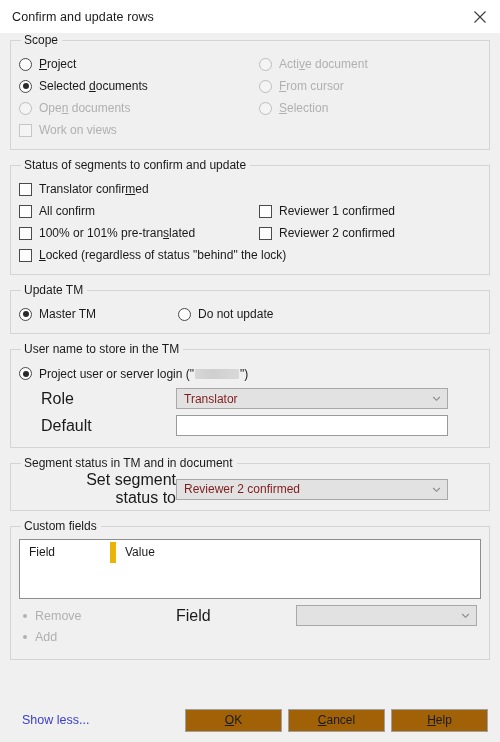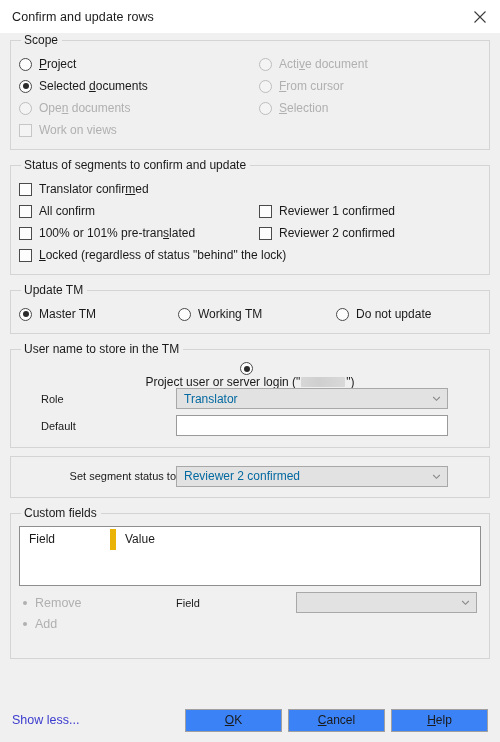--- a/index.html
+++ b/index.html
@@ -153,21 +153,21 @@
   .combo {
     height: 21px;
     border: 1px solid #a8a8a8;
     background: #e2e2e2;
     display: flex;
     align-items: center;
     justify-content: space-between;
     padding: 0 5px 0 7px;
     box-sizing: border-box;
     font-size: 12px;
-    color: #0369a1;
+    color: #7f1d1d;
     cursor: default;
   }
   .combo.empty { color: transparent; }
   .combo .chev {
     width: 11px;
     height: 11px;
     flex: 0 0 11px;
     display: flex;
     align-items: center;
     justify-content: center;
@@ -188,21 +188,21 @@
     width: 100%;
   }
 
   
   .field-row {
     display: flex;
     align-items: center;
     height: 27px;
   }
   .field-label {
-    font-size: 11px;
+    font-size: 16px;
     color: #1a1a1a;
   }
 
   
   .cf-table {
     border: 1px solid #8e8e8e;
     background: #ffffff;
     height: 60px;
     box-sizing: border-box;
     position: relative;
@@ -232,21 +232,21 @@
     width: 4px; height: 4px;
     background: #b0b0b0;
     border-radius: 50%;
     margin: 0 8px 0 4px;
     flex: 0 0 4px;
   }
 
   
   .footer {
     position: absolute;
-    left: 0;
+    left: 10px;
     right: 0;
     bottom: 0;
     height: 44px;
     display: flex;
     align-items: center;
     padding: 0 12px;
     box-sizing: border-box;
   }
   .showless {
     color: #3c3ccf;
@@ -256,21 +256,21 @@
   }
   .btn-group {
     margin-left: auto;
     display: flex;
     gap: 6px;
   }
   .btn {
     width: 97px;
     height: 23px;
     border: 1px solid #a0a0a0;
-    background: #3b82f6;
+    background: #a16207;
     font-size: 12px;
     font-family: "Liberation Sans", sans-serif;
     color: #1a1a1a;
     display: flex;
     align-items: center;
     justify-content: center;
     cursor: default;
     box-sizing: border-box;
   }
 </style>
@@ -401,39 +401,33 @@
 
   <fieldset class="group">
     <legend>Update TM</legend>
     <div class="row">
       <div style="width:159px;flex:0 0 159px;">
         <div class="opt">
           <span class="radio checked"></span>
           <span class="opt-label">Master TM</span>
         </div>
       </div>
-      <div style="width:158px;flex:0 0 158px;">
-        <div class="opt">
-          <span class="radio"></span>
-          <span class="opt-label">Working TM</span>
-        </div>
-      </div>
       <div style="flex:1 1 auto;">
         <div class="opt">
           <span class="radio"></span>
           <span class="opt-label">Do not update</span>
         </div>
       </div>
     </div>
   </fieldset>
 
   <fieldset class="group">
     <legend>User name to store in the TM</legend>
 
-    <div class="opt" style="height:23px;flex-direction:column;">
+    <div class="opt" style="height:23px;">
       <span class="radio checked"></span>
       <span class="opt-label"><span>Project user or server login ("</span><span class="redacted"></span><span>")</span></span>
     </div>
 
 
     <div class="field-row">
       <span class="field-label" style="width:157px;padding-left:22px;box-sizing:border-box;">Role</span>
       <div class="combo" style="width:272px;">
         <span>Translator</span>
         <span class="chev">
@@ -446,34 +440,35 @@
 
     <div class="field-row">
       <span class="field-label" style="width:157px;padding-left:22px;box-sizing:border-box;">Default</span>
       <div style="width:272px;">
         <input class="textinput" type="text" value="" style="">
       </div>
     </div>
   </fieldset>
 
   <fieldset class="group">
+    <legend>Segment status in TM and in document</legend>
     <div class="field-row" style="height:26px;text-align:right;">
       <span class="field-label" style="width:157px;padding-left:22px;box-sizing:border-box;">Set segment status to</span>
       <div class="combo" style="width:272px;">
         <span>Reviewer 2 confirmed</span>
         <span class="chev">
           <svg width="11" height="11" viewBox="0 0 11 11">
               <path d="M2.2 4 L5.5 7.3 L8.8 4" stroke="#8a8a8a" stroke-width="1.1" fill="none"></path>
             </svg>
         </span>
       </div>
     </div>
   </fieldset>
 
-  <fieldset class="group" style="padding-bottom:24px;">
+  <fieldset class="group" style="padding-bottom:12px;">
     <legend>Custom fields</legend>
 
     <div class="cf-table">
       <div class="cf-head">
         <div class="cf-col-field">Field</div>
         <div class="cf-col-value">Value</div>
       </div>
     </div>
 
     <div class="cf-links">

